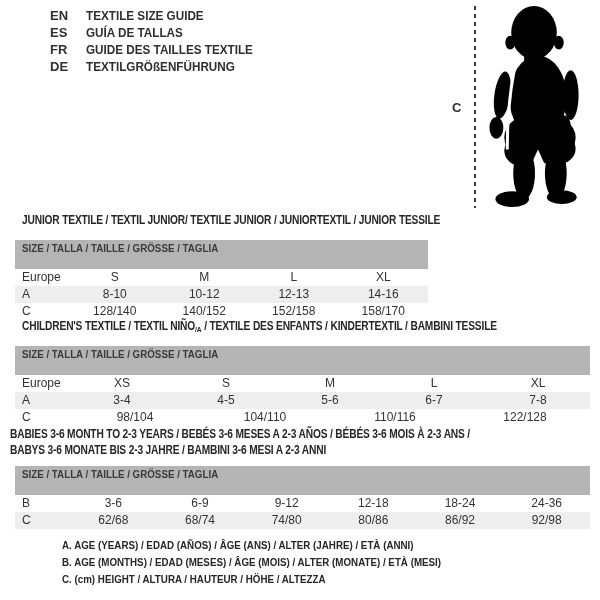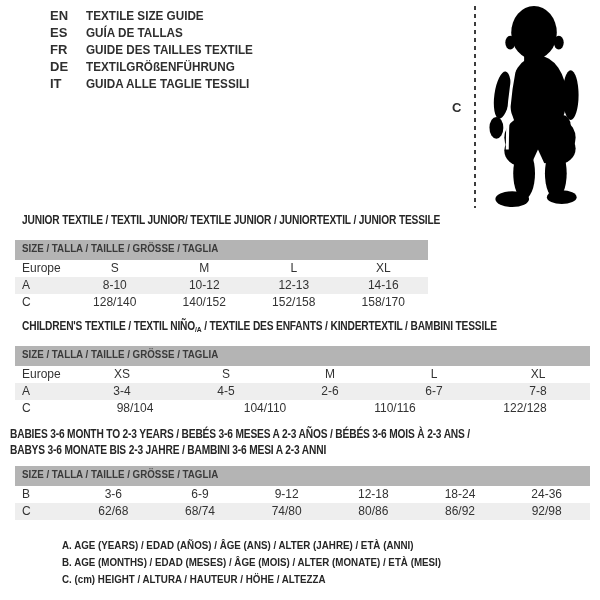--- a/index.html
+++ b/index.html
@@ -22,21 +22,21 @@
     background:repeating-linear-gradient(to bottom,#3c3c3c 0 4px,transparent 4px 8px);}
   .measure-label{left:452px;top:100px;font-weight:bold;font-size:13px;}
   .baby-svg{left:486px;top:3px;}
 
   
   .sec-title{font-weight:bold;font-size:12px;letter-spacing:-0.2px;line-height:16px;color:#262626;}
   .title-sub{font-size:8px;vertical-align:-2px;}
 
   
   .stable{position:absolute;}
-  .sbar{height:20px;line-height:17px;background:#b4b4b4;color:#3a3a3a;
+  .sbar{height:29px;line-height:17px;background:#b4b4b4;color:#3a3a3a;
     font-weight:bold;font-size:11.5px;padding-left:7px;}
   .srow{display:flex;height:17px;line-height:17px;font-size:12px;color:#333;}
   .srow.alt{background:#eeeeee;}
   .srow .lbl{width:55px;padding-left:7px;box-sizing:border-box;text-align:left;}
   .srow .val{flex:1;text-align:center;}
   .w1{width:413px;} .w2{width:575px;}
 
   
   .footnote{font-weight:bold;font-size:11.5px;height:17px;line-height:17px;color:#262626;}
 </style>
@@ -52,24 +52,20 @@
     <span class="lang-code">ES</span>
     <span class="lang-label">GUÍA DE TALLAS</span>
   </div>
   <div class="lang-row">
     <span class="lang-code">FR</span>
     <span class="lang-label">GUIDE DES TAILLES TEXTILE</span>
   </div>
   <div class="lang-row">
     <span class="lang-code">DE</span>
     <span class="lang-label">TEXTILGRÖßENFÜHRUNG</span>
-  </div>
-  <div class="lang-row">
-    <span class="lang-code">IT</span>
-    <span class="lang-label">GUIDA ALLE TAGLIE TESSILI</span>
   </div>
 </div>
 
 <div class="abs measure-line"></div>
 <div class="abs measure-label">C</div>
 <svg class="abs baby-svg" width="100" height="208" viewBox="0 0 100 210">
   <g fill="#000">
     <ellipse cx="52" cy="95" rx="29" ry="42"></ellipse>
     <rect x="38" y="46" width="20" height="18"></rect>
     <ellipse cx="48" cy="30" rx="23" ry="27"></ellipse>
@@ -135,21 +131,21 @@
     <span class="val">XS</span>
     <span class="val">S</span>
     <span class="val">M</span>
     <span class="val">L</span>
     <span class="val">XL</span>
   </div>
   <div class="srow alt">
     <span class="lbl">A</span>
     <span class="val">3-4</span>
     <span class="val">4-5</span>
-    <span class="val">2-6</span>
+    <span class="val">5-6</span>
     <span class="val">6-7</span>
     <span class="val">7-8</span>
   </div>
   <div class="srow">
     <span class="lbl">C</span>
     <span class="val">98/104</span>
     <span class="val">104/110</span>
     <span class="val">110/116</span>
     <span class="val">122/128</span>
   </div>

